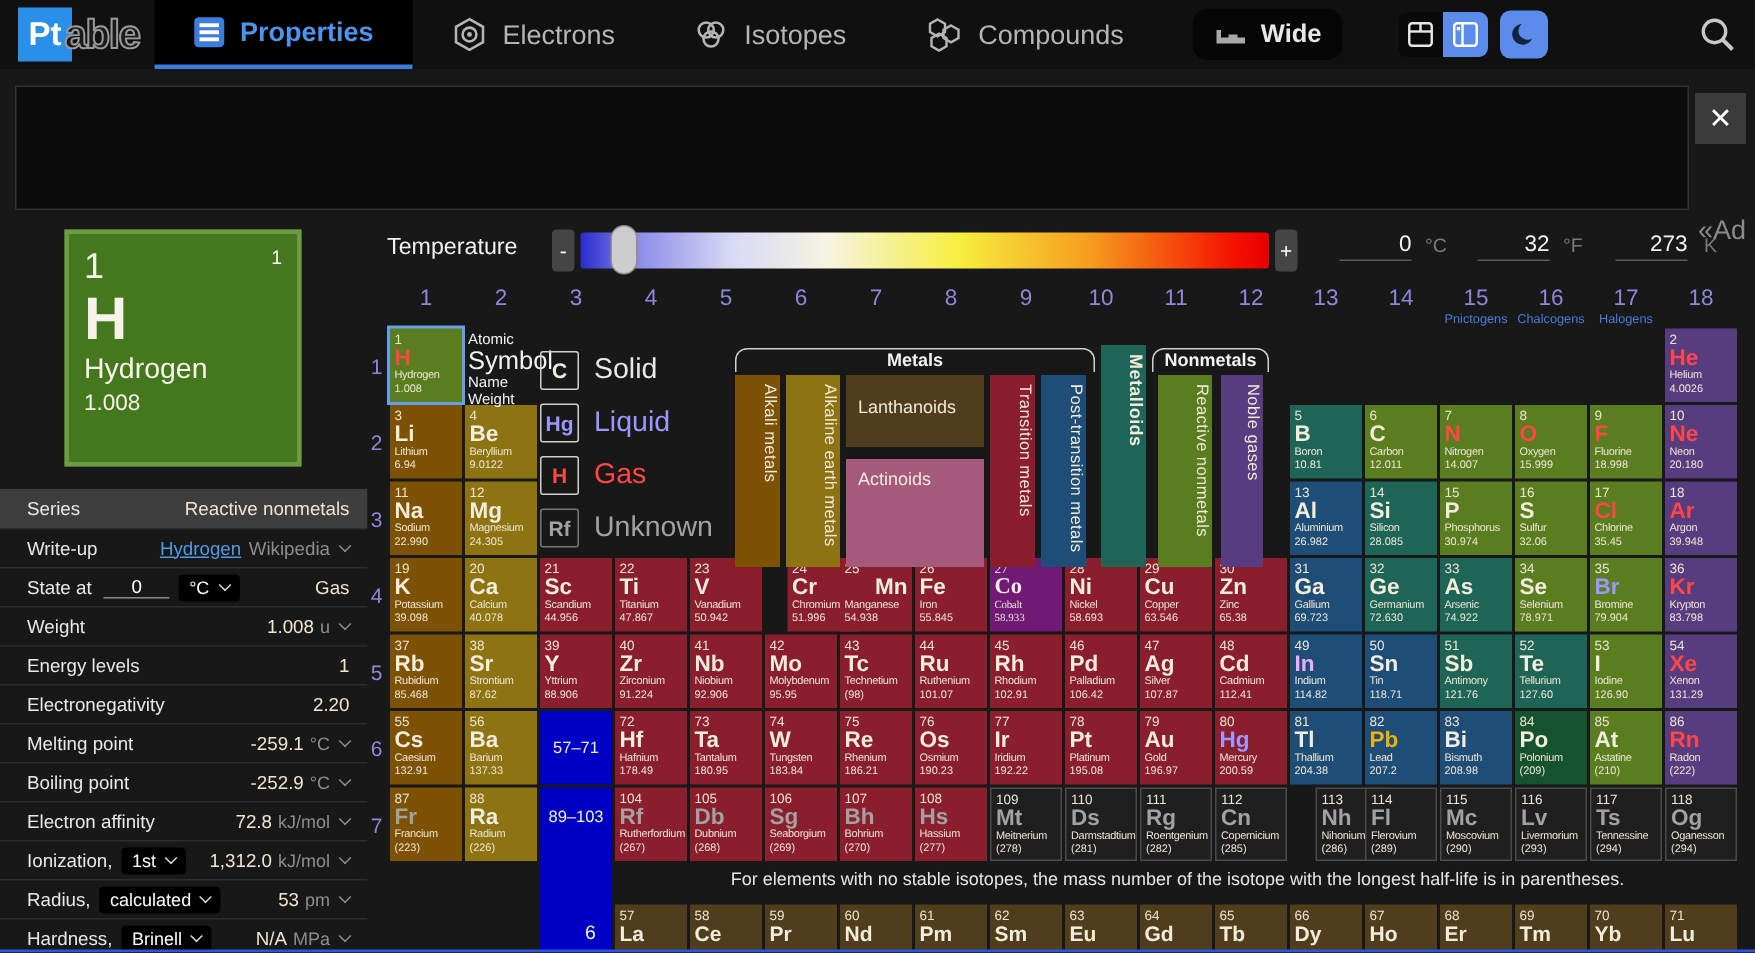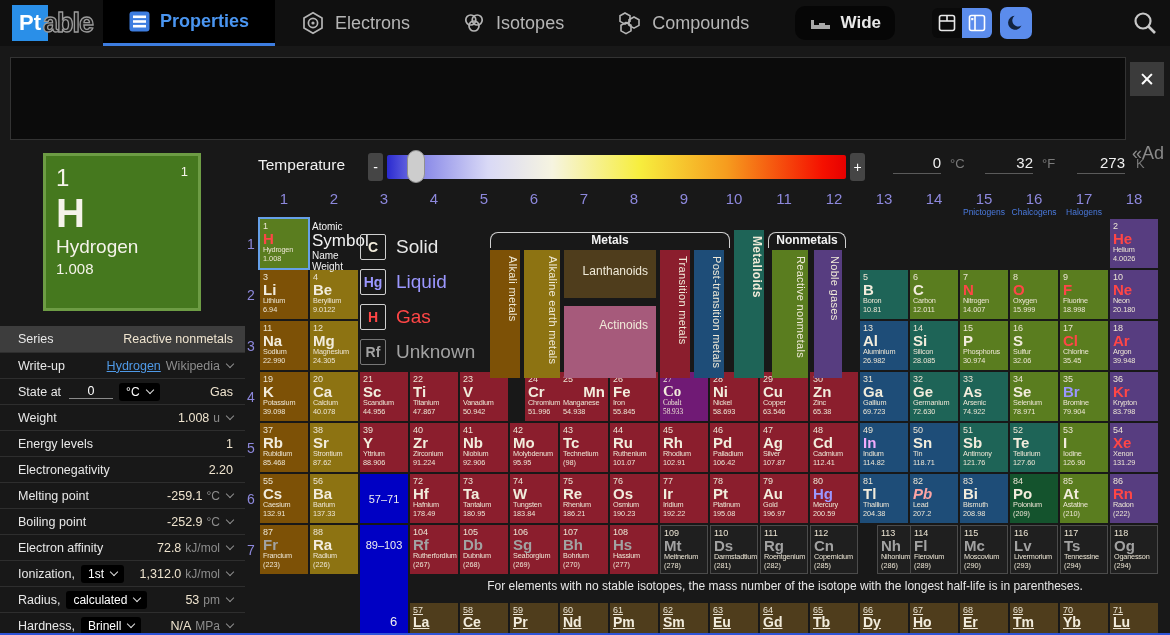--- a/index.html
+++ b/index.html
@@ -101,36 +101,36 @@
   .pnum { position:absolute; width:14px; text-align:center; color:#8d88dc; font-size:14px; }
   .cell { position:absolute; width:48px; height:49px; padding:2px 3px; overflow:hidden;
     cursor:pointer; color:#ece5d4; }
   .cell .n { font-size:9px; line-height:10px; }
   .cell .s { font-size:15px; font-weight:bold; line-height:15px; }
   .cell .nm { font-size:7.3px; line-height:8.5px; white-space:nowrap; letter-spacing:-0.2px; }
   .cell .w { font-size:7.3px; line-height:8.5px; white-space:nowrap; }
   .cell.sel { box-shadow:0 0 0 2px #66a0e8; }
   .cell.uk { border:1px solid #4b4b4b; }
   .fcell { position:absolute; width:48px; height:31px; padding:2px 3px; overflow:hidden;
-    cursor:pointer; color:#ece5d4;text-decoration:underline; }
+    cursor:pointer; color:#ece5d4; }
   .fcell .n { font-size:9px; line-height:10px; }
   .fcell .s { font-size:14px; font-weight:bold; line-height:15px; }
   .ph { position:absolute; background:#0000c4; color:#efefef; font-size:11px;
     display:flex; align-items:center; justify-content:center; cursor:pointer; }
   #ph-tall { align-items:flex-start; padding-top:14px; }
   #f-period { position:absolute; color:#eee; font-size:13px; }
   #footnote { position:absolute; color:#e6e6e6; font-size:12px; text-align:center; }
 
   
   .bracket { position:absolute; height:16px; border:1px solid #cfcfcf; border-bottom:none;
     border-radius:8px 8px 0 0; color:#f2f2f2; font-size:12px; font-weight:bold;
     text-align:center; line-height:15px; }
   .strip { position:absolute; writing-mode:vertical-rl; color:#f0ead8; font-size:11px;
     line-height:14px; padding-top:6px; text-align:left; letter-spacing:0.3px; }
-  .lbox { position:absolute; color:#f0ead8; font-size:12px; padding:12px 8px;text-align:right; }
+  .lbox { position:absolute; color:#f0ead8; font-size:12px; padding:6px 8px; }
   .keyline { position:absolute; color:#f2f2f2; }
   .stbox { position:absolute; display:flex; align-items:center; gap:10px; }
   .stbox .bx { width:26px; height:26px; border:1.5px solid #cfcfcf; border-radius:2px;
     display:flex; align-items:center; justify-content:center; font-size:14px; font-weight:bold; }
   .stbox .lb { font-size:19px; }
 
   #bottom-line { position:absolute; left:0; top:633px; width:1170px; height:2px;
     background:#2f54d8; }
 </style>
 </head>
@@ -765,21 +765,21 @@
         <div class="w">200.59</div>
       </div>
       <div class="cell" style="left: 616px; top: 284px; background: rgb(30, 77, 120);">
         <div class="n">81</div>
         <div class="s" style="color: rgb(242, 236, 220);">Tl</div>
         <div class="nm">Thallium</div>
         <div class="w">204.38</div>
       </div>
       <div class="cell" style="left: 666px; top: 284px; background: rgb(30, 77, 120);">
         <div class="n">82</div>
-        <div class="s" style="color: #fca5a5; font-style: italic;">Pb</div>
+        <div class="s" style="color: #eab308;">Pb</div>
         <div class="nm">Lead</div>
         <div class="w">207.2</div>
       </div>
       <div class="cell" style="left: 716px; top: 284px; background: rgb(30, 77, 120);">
         <div class="n">83</div>
         <div class="s" style="color: rgb(242, 236, 220);">Bi</div>
         <div class="nm">Bismuth</div>
         <div class="w">208.98</div>
       </div>
       <div class="cell" style="left: 766px; top: 284px; background: #14532d;">

